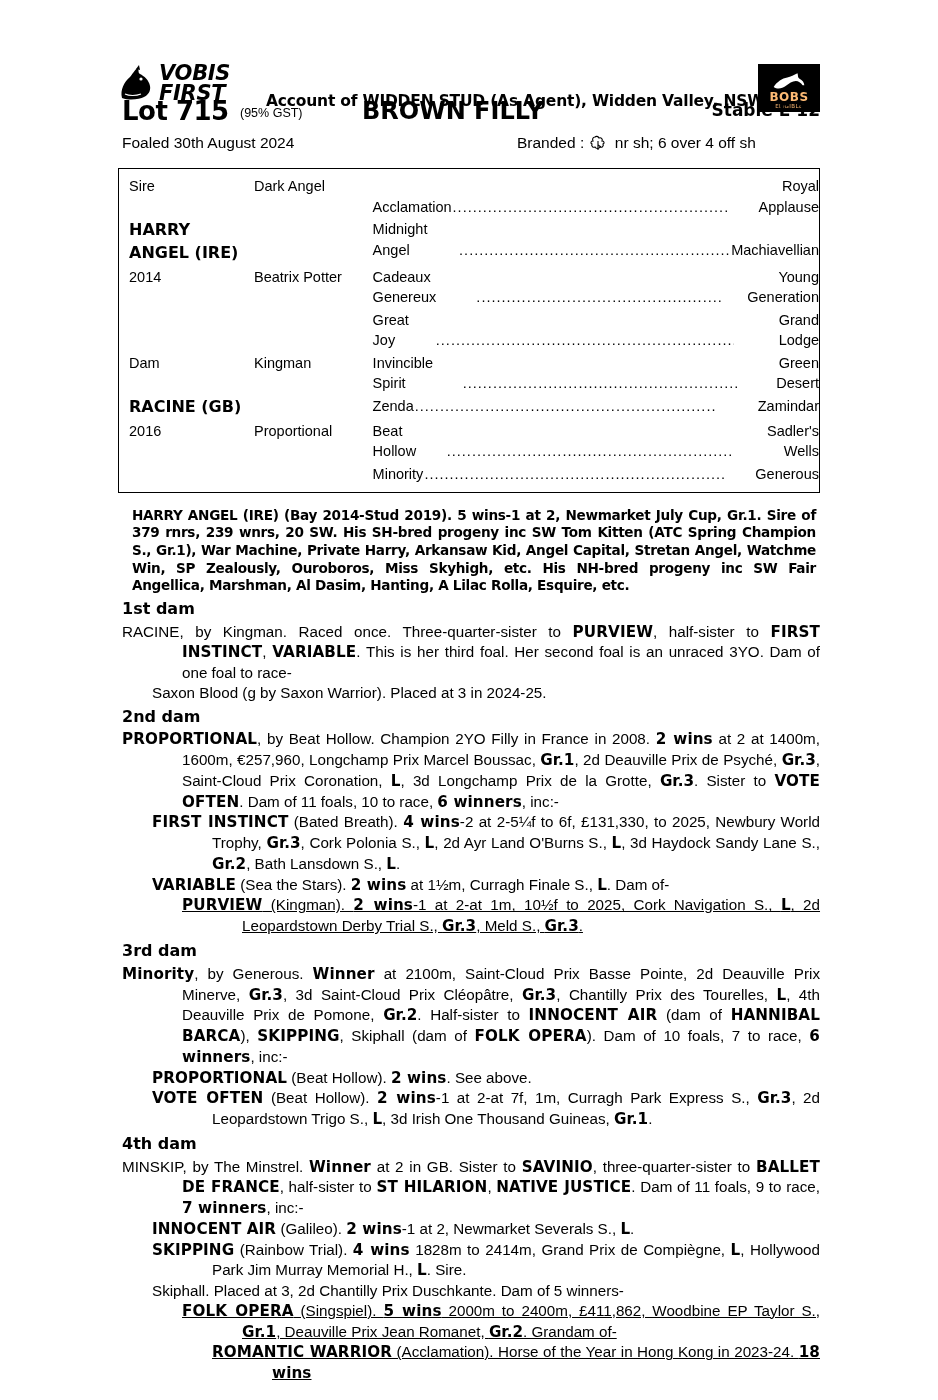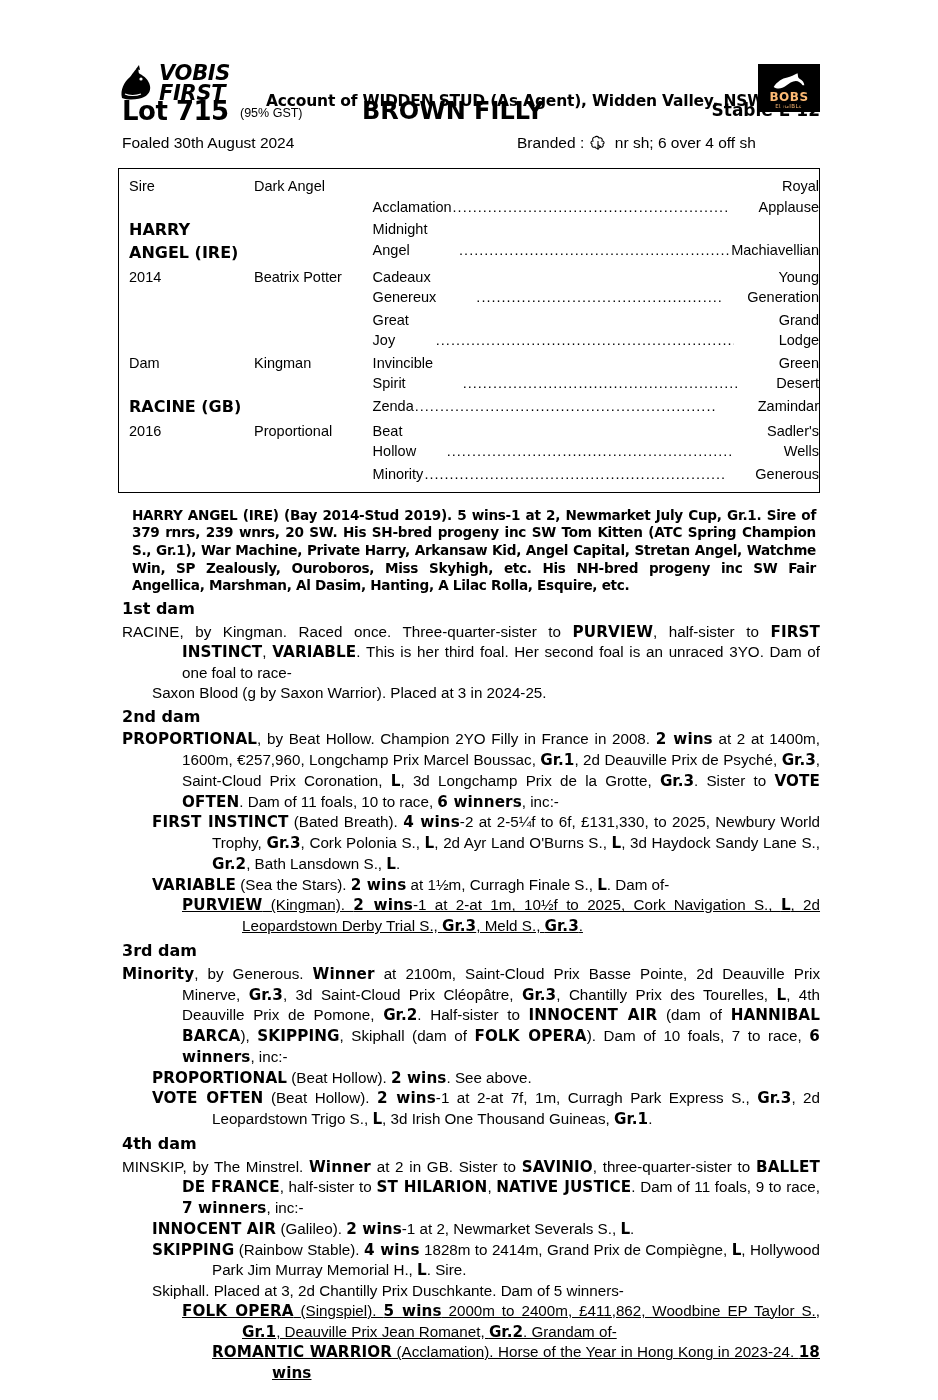--- a/index.html
+++ b/index.html
@@ -413,20 +413,20 @@
         <p class="para ind1"><b class="caps">FIRST INSTINCT</b><span> (Bated Breath). </span><b class="caps">4 wins</b><span>-2 at 2-5¼f to 6f, £131,330, to 2025, Newbury World Trophy, </span><b class="bold">Gr.3</b><span>, Cork Polonia S., </span><b class="bold">L</b><span>, 2d Ayr Land O'Burns S., </span><b class="bold">L</b><span>, 3d Haydock Sandy Lane S., </span><b class="bold">Gr.2</b><span>, Bath Lansdown S., </span><b class="bold">L</b><span>.</span></p>
         <p class="para ind1"><b class="caps">VARIABLE</b><span> (Sea the Stars). </span><b class="caps">2 wins</b><span> at 1½m, Curragh Finale S., </span><b class="bold">L</b><span>. Dam of-</span></p>
         <p class="para ind2"><b class="caps">PURVIEW</b><span> (Kingman). </span><b class="caps">2 wins</b><span>-1 at 2-at 1m, 10½f to 2025, Cork Navigation S., </span><b class="bold">L</b><span>, 2d Leopardstown Derby Trial S., </span><b class="bold">Gr.3</b><span>, Meld S., </span><b class="bold">Gr.3</b><span>.</span></p>
         <div class="dam-head">3rd dam</div>
         <p class="para hang"><b class="caps">Minority</b><span>, by Generous. </span><b class="caps">Winner</b><span> at 2100m, Saint-Cloud Prix Basse Pointe, 2d Deauville Prix Minerve, </span><b class="bold">Gr.3</b><span>, 3d Saint-Cloud Prix Cléopâtre, </span><b class="bold">Gr.3</b><span>, Chantilly Prix des Tourelles, </span><b class="bold">L</b><span>, 4th Deauville Prix de Pomone, </span><b class="bold">Gr.2</b><span>. Half-sister to </span><b class="caps">INNOCENT AIR</b><span> (dam of </span><b class="caps">HANNIBAL BARCA</b><span>), </span><b class="caps">SKIPPING</b><span>, Skiphall (dam of </span><b class="caps">FOLK OPERA</b><span>). Dam of 10 foals, 7 to race, </span><b class="caps">6 winners</b><span>, inc:-</span></p>
         <p class="para ind1"><b class="caps">PROPORTIONAL</b><span> (Beat Hollow). </span><b class="caps">2 wins</b><span>. See above.</span></p>
         <p class="para ind1"><b class="caps">VOTE OFTEN</b><span> (Beat Hollow). </span><b class="caps">2 wins</b><span>-1 at 2-at 7f, 1m, Curragh Park Express S., </span><b class="bold">Gr.3</b><span>, 2d Leopardstown Trigo S., </span><b class="bold">L</b><span>, 3d Irish One Thousand Guineas, </span><b class="bold">Gr.1</b><span>.</span></p>
         <div class="dam-head">4th dam</div>
         <p class="para hang"><span>MINSKIP, by The Minstrel. </span><b class="caps">Winner</b><span> at 2 in GB. Sister to </span><b class="caps">SAVINIO</b><span>, three-quarter-sister to </span><b class="caps">BALLET DE FRANCE</b><span>, half-sister to </span><b class="caps">ST HILARION</b><span>, </span><b class="caps">NATIVE JUSTICE</b><span>. Dam of 11 foals, 9 to race, </span><b class="caps">7 winners</b><span>, inc:-</span></p>
         <p class="para ind1"><b class="caps">INNOCENT AIR</b><span> (Galileo). </span><b class="caps">2 wins</b><span>-1 at 2, Newmarket Severals S., </span><b class="bold">L</b><span>.</span></p>
-        <p class="para ind1"><b class="caps">SKIPPING</b><span> (Rainbow Stable). </span><b class="caps">4 wins</b><span> 1828m to 2414m, Grand Prix de Compiègne, </span><b class="bold">L</b><span>, Hollywood Park Jim Murray Memorial H., </span><b class="bold">L</b><span>. Sire.</span></p>
+        <p class="para ind1"><b class="caps">SKIPPING</b><span> (Rainbow Trial). </span><b class="caps">4 wins</b><span> 1828m to 2414m, Grand Prix de Compiègne, </span><b class="bold">L</b><span>, Hollywood Park Jim Murray Memorial H., </span><b class="bold">L</b><span>. Sire.</span></p>
         <p class="para plain"><span>Skiphall. Placed at 3, 2d Chantilly Prix Duschkante. Dam of 5 winners-</span></p>
         <p class="para ind2"><b class="caps">FOLK OPERA</b><span> (Singspiel). </span><b class="caps">5 wins</b><span> 2000m to 2400m, £411,862, Woodbine EP Taylor S., </span><b class="bold">Gr.1</b><span>, Deauville Prix Jean Romanet, </span><b class="bold">Gr.2</b><span>. Grandam of-</span></p>
         <p class="para ind2" style="padding-left: 150px;"><b class="caps">ROMANTIC WARRIOR</b><span> (Acclamation). Horse of the Year in Hong Kong in 2023-24. </span><b class="caps">18 wins</b></p>
       </div>
   </div>
 
 </div>
 
 </body></html>

